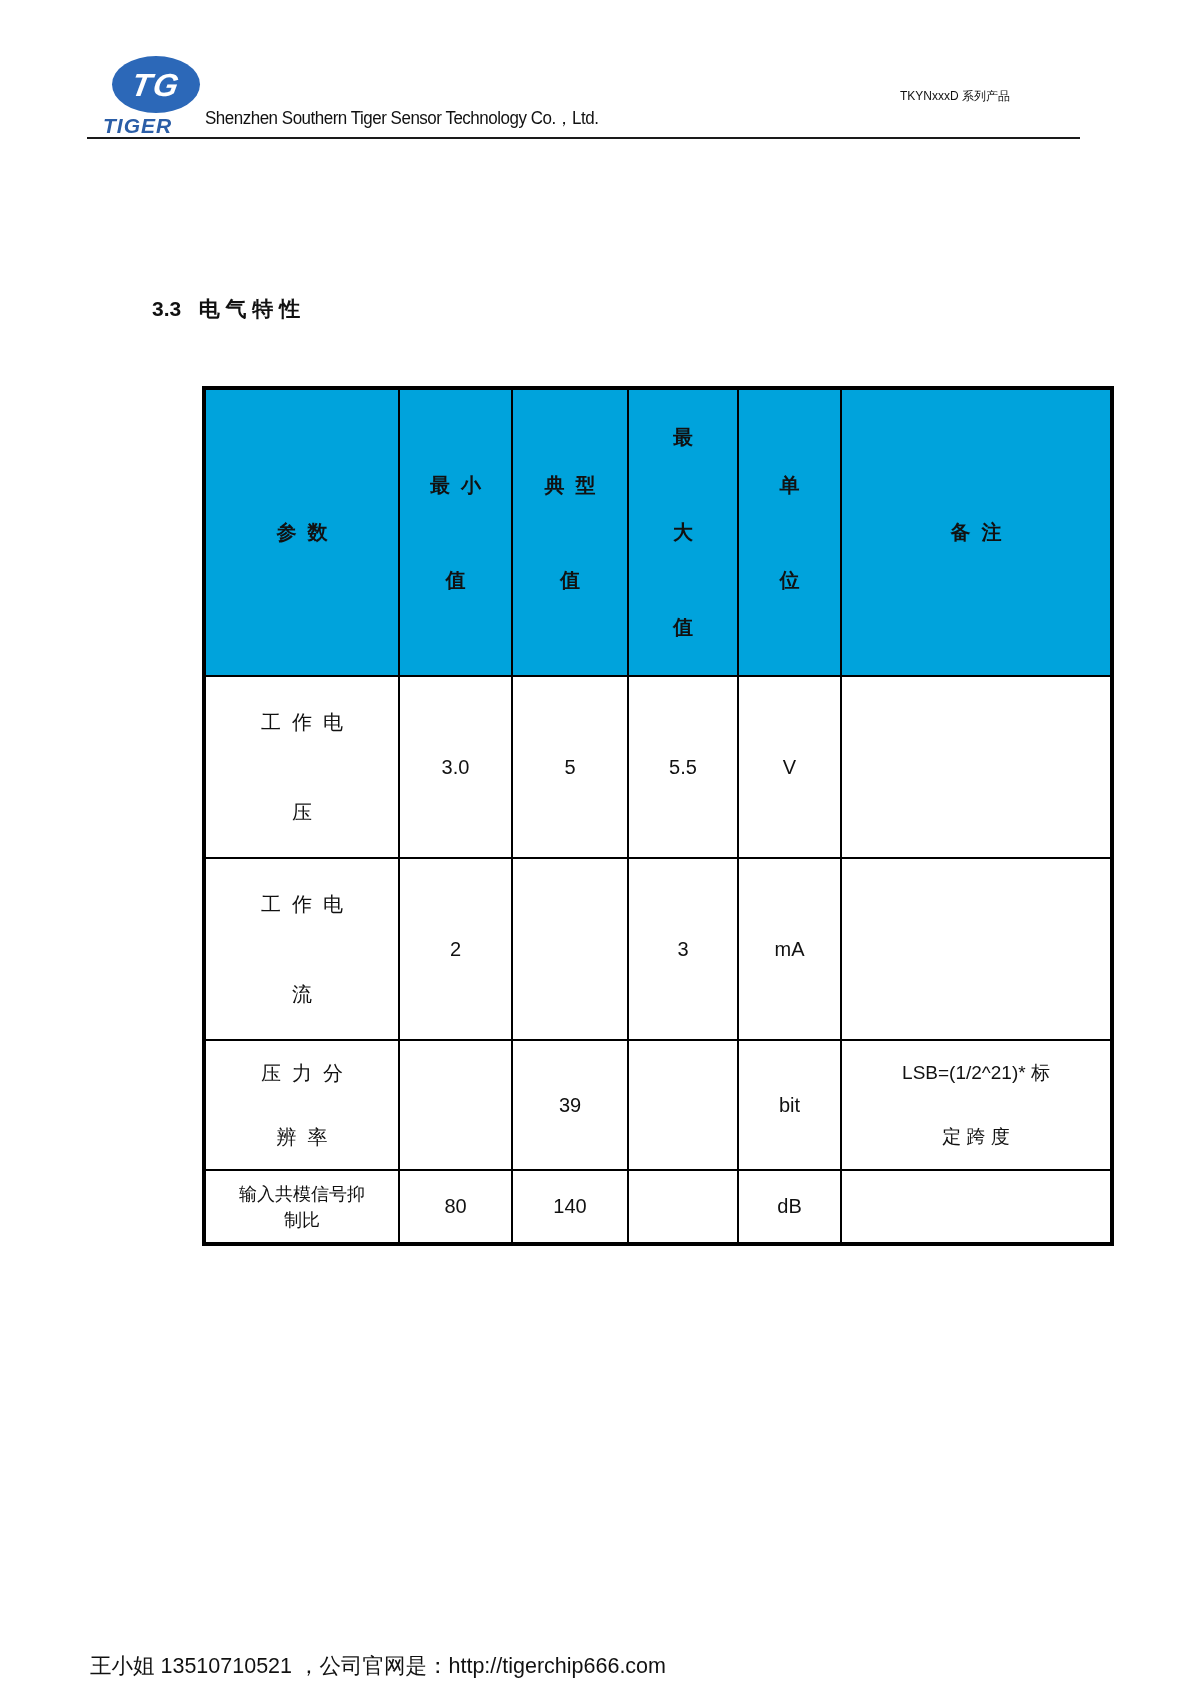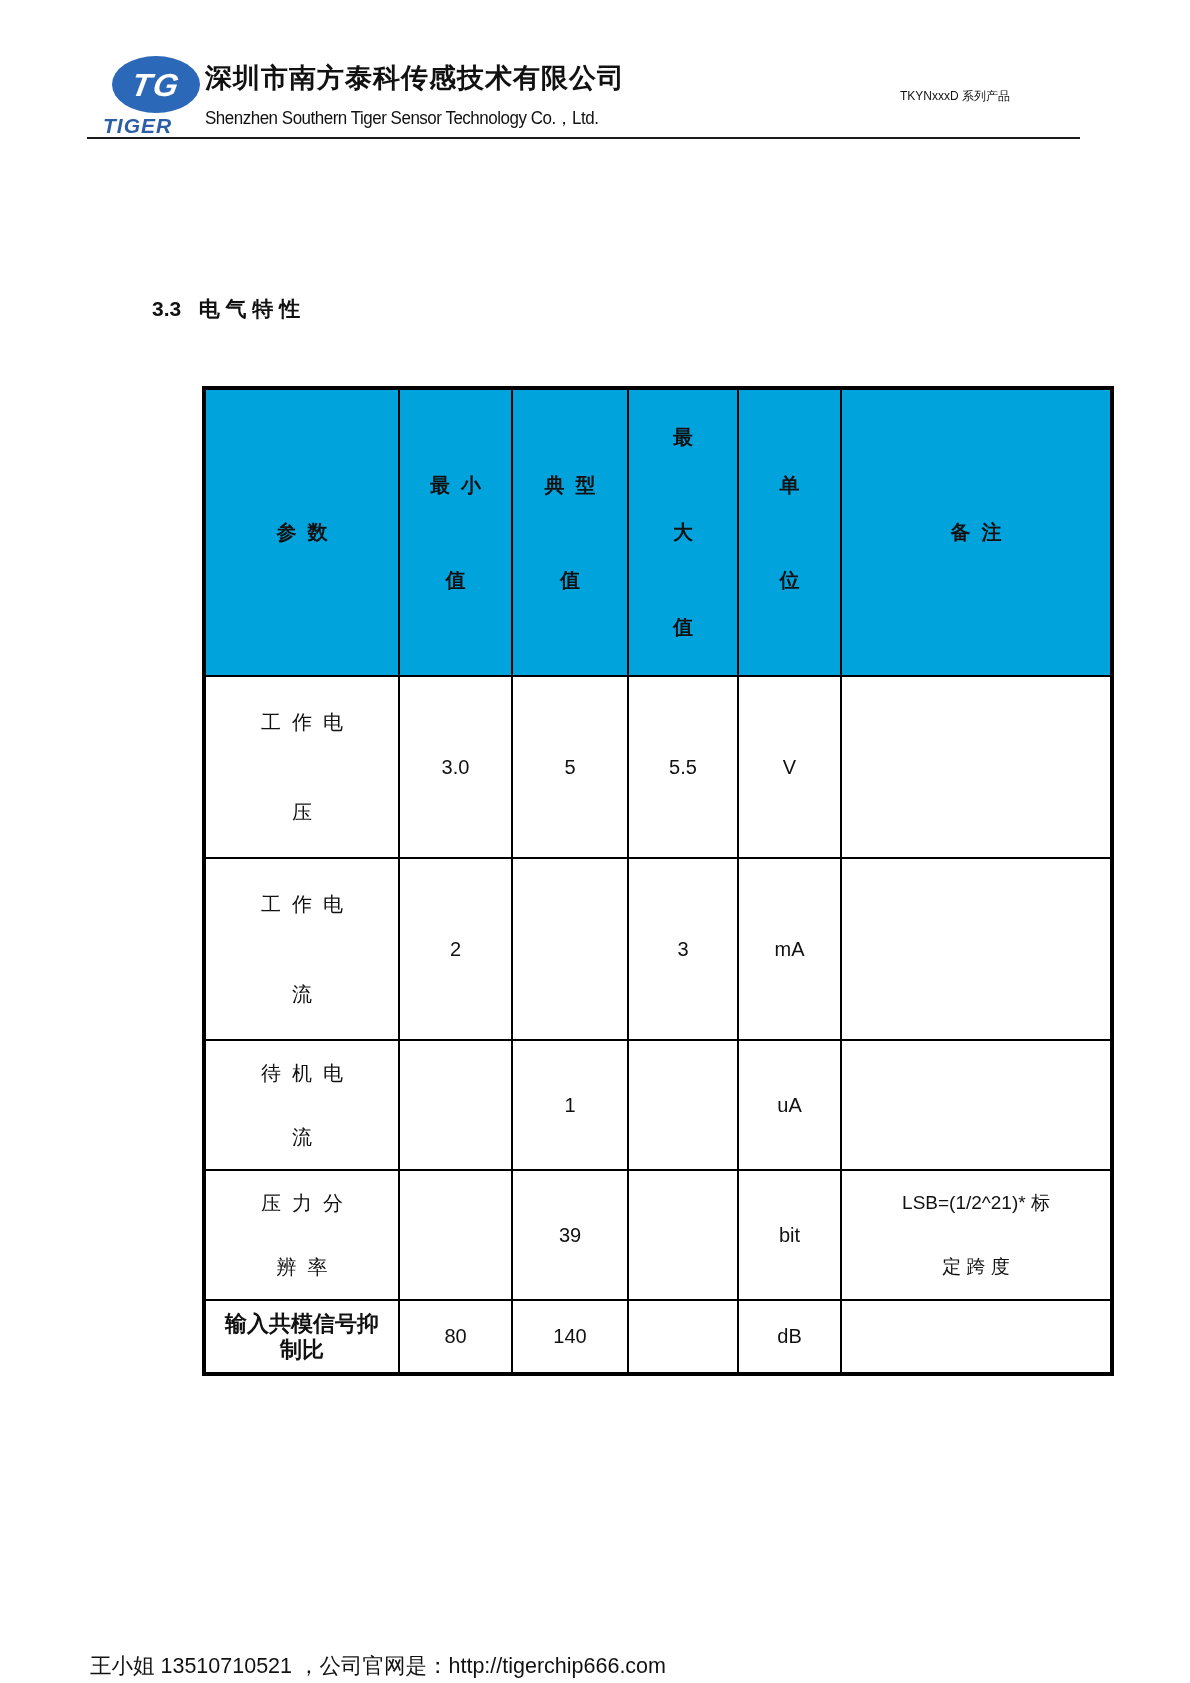--- a/index.html
+++ b/index.html
@@ -67,21 +67,21 @@
     font-size:20px;
     overflow:hidden;
   }
   table.spec thead th{
     background:#00A3DC;
     font-weight:bold;
   }
   .hl{line-height:95px;white-space:pre;}       
   .cl{line-height:90px;white-space:pre;}       
   tr.med .cl{line-height:64px;}
-  tr.small .cl{line-height:26px;font-size:22px;font-weight:bold;}
+  tr.small .cl{line-height:26px;font-size:18px;font-weight:normal;}
   .nl{line-height:64px;white-space:pre;font-size:19px;text-align:center;} 
   td.note{padding-right:70px;}
   tr.r6 td.param .cl2{text-align:left;padding-left:5px;}
   tr.h-hdr{height:269px;}
   tr.h-r1{height:173px;}
   tr.h-r2{height:169px;}
   tr.h-r3{height:126px;}
   tr.h-r4{height:128px;}
   tr.h-r5{height:74px;}
   tr.h-r6{height:127px;}
@@ -93,21 +93,20 @@
 </style>
 </head>
 <body>
 
 <div class="page">
 
   <div class="logo-ellipse">
     <span>TG</span>
   </div>
   <div class="logo-tiger">TIGER</div>
-  <div class="company-cn">深圳市南方泰科传感技术有限公司</div>
   <div class="company-en">Shenzhen Southern Tiger Sensor Technology Co.，Ltd.</div>
   <div class="series">TKYNxxxD 系列产品</div>
   <div class="header-rule"></div>
 
   <div class="section-heading">3.3   电 气 特 性</div>
 
   <table class="spec">
     <colgroup>
       <col style="width:195px">
         <col style="width:113px">
@@ -159,31 +158,20 @@
         <td class="param">
           <div class="cl">工  作  电</div>
           <div class="cl cl2">流</div>
         </td>
         <td>2</td>
         <td></td>
         <td>3</td>
         <td>mA</td>
         <td class="note"></td>
       </tr>
-      <tr class="med h-r3">
-        <td class="param">
-          <div class="cl">待  机  电</div>
-          <div class="cl cl2">流</div>
-        </td>
-        <td></td>
-        <td>1</td>
-        <td></td>
-        <td>uA</td>
-        <td class="note"></td>
-      </tr>
       <tr class="med h-r4">
         <td class="param">
           <div class="cl">压  力  分</div>
           <div class="cl cl2">辨  率</div>
         </td>
         <td></td>
         <td>39</td>
         <td></td>
         <td>bit</td>
         <td class="note">

